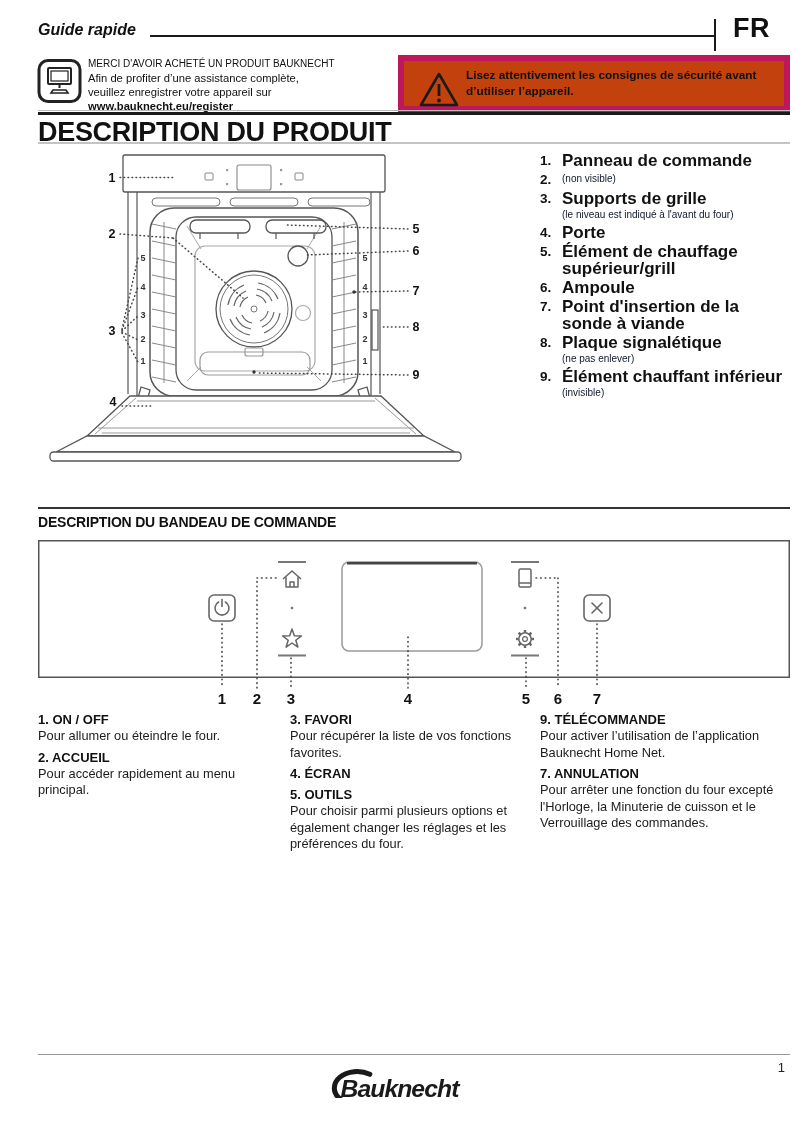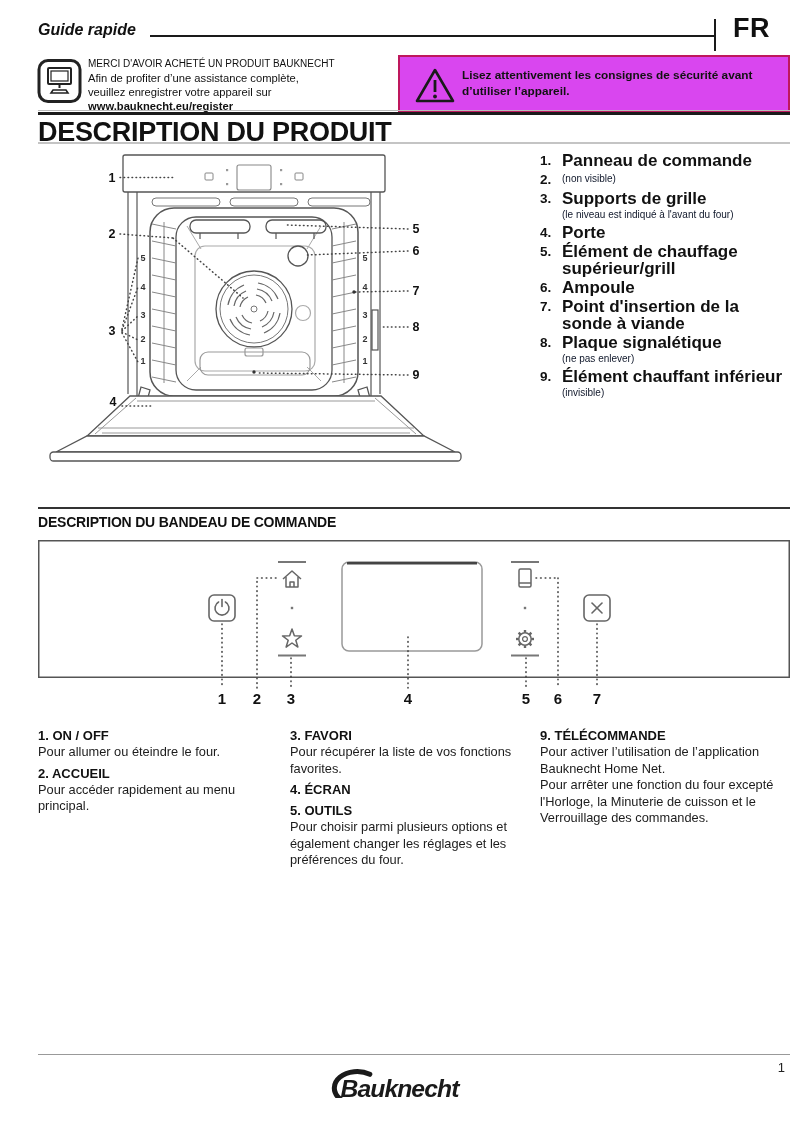--- a/index.html
+++ b/index.html
@@ -5,37 +5,37 @@
   html,body{margin:0;padding:0;background:#fff;}
   .page{position:relative;width:802px;height:1098px;background:#fff;overflow:hidden;
         font-family:"Liberation Sans",sans-serif;color:#111;}
   .abs{position:absolute;}
   .rule{position:absolute;background:#1a1a1a;}
   .doc-title{font-size:16px;font-weight:bold;font-style:italic;}
   .lang{font-size:27px;font-weight:800;letter-spacing:.5px;}
   .reg-title{font-size:10px;font-weight:normal;line-height:14px;}
   .reg-line{font-size:11.2px;line-height:14px;}
   .reg-url{font-size:11.2px;font-weight:bold;line-height:14px;}
-  .warn-box{position:absolute;left:398px;top:55px;width:392px;height:57px;background:#d946ef;
-            border:2px solid #be185d;box-sizing:border-box;}
+  .warn-box{position:absolute;left:398px;top:55px;width:392px;height:57px;background:#c2410c;
+            border:6px solid #be185d;box-sizing:border-box;}
   .warn-text{position:absolute;left:62px;top:50%;transform:translateY(-50%);width:318px;
              font-size:11.8px;font-weight:bold;line-height:1.4;}
   .h1{font-size:27px;font-weight:700;letter-spacing:-.3px;}
   .h2{font-size:14px;font-weight:700;letter-spacing:-.2px;}
   .prod-list{position:absolute;left:540px;top:152px;width:252px;}
   .prod-item{display:flex;margin-bottom:2px;}
   .prod-num{width:22px;flex:none;font-size:13.5px;font-weight:bold;line-height:17px;}
   .prod-body{flex:1;}
   .prod-name{font-size:17px;font-weight:bold;line-height:17px;}
   .prod-note{font-size:10px;color:#0f172a;line-height:15px;}
   .prod-note:empty{display:none;}
   .panel-box-svg{position:absolute;left:38px;top:540px;}
   .legend-col{position:absolute;top:712px;}
   .leg-title{font-size:13px;font-weight:bold;line-height:16px;margin-top:5px;}
-  .leg-title:first-child{margin-top:16px;}
+  .leg-title:first-child{margin-top:0;}
   .leg-desc{font-size:12.8px;line-height:16.5px;color:#1c1c1c;}
   .leg-desc:empty{display:none;}
   .page-num{font-size:13px;color:#222;}
   svg text{font-family:"Liberation Sans",sans-serif;}
 </style>
 </head>
 <body>
 
 <div class="page">
 
@@ -384,20 +384,21 @@
     <div class="leg-title">3. FAVORI</div>
     <div class="leg-desc">Pour récupérer la liste de vos fonctions favorites.</div>
     <div class="leg-title">4. ÉCRAN</div>
 
     <div class="leg-title">5. OUTILS</div>
     <div class="leg-desc">Pour choisir parmi plusieurs options et également changer les réglages et les préférences du four.</div>
   </div>
   <div class="legend-col" style="left:540px;width:252px;">
     <div class="leg-title">9. TÉLÉCOMMANDE</div>
     <div class="leg-desc">Pour activer l’utilisation de l’application Bauknecht Home Net.</div>
+    <div class="leg-title">7. ANNULATION</div>
     <div class="leg-desc">Pour arrêter une fonction du four excepté l'Horloge, la Minuterie de cuisson et le Verrouillage des commandes.</div>
   </div>
 
   <div class="rule" style="left:38px;top:1054px;width:752px;height:1px;background:#999;"></div>
   <div class="abs page-num" style="left:745px;top:1060px;width:40px;text-align:right;">1</div>
   <svg class="abs" style="left:325px;top:1066px;" width="160" height="44" viewBox="0 0 175 46">
     <path d="M 49,8 A 25,18 0 1 0 49,38" fill="none" stroke="#1a1a1a" stroke-width="5.5" stroke-linecap="round"></path>
     <text x="17" y="33" font-family="DejaVu Serif, serif" font-style="italic" font-weight="bold" font-size="27" letter-spacing="-1" fill="#1a1a1a">Bauknecht</text>
   </svg>
 

